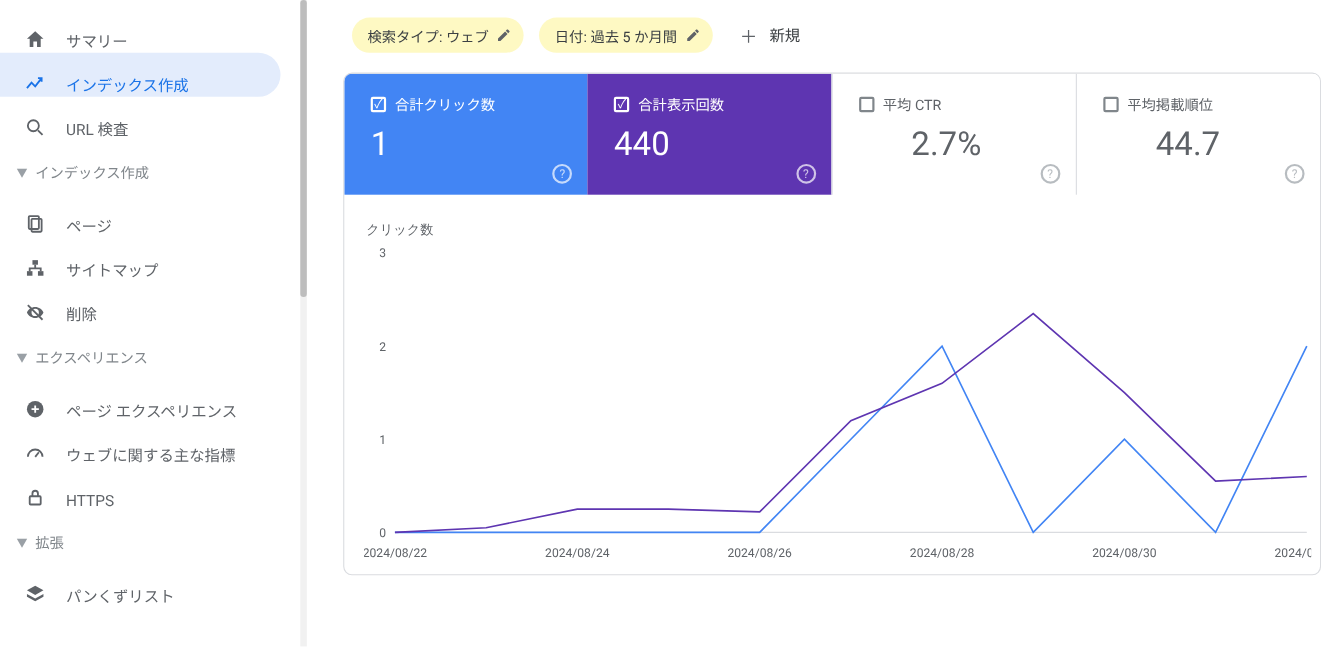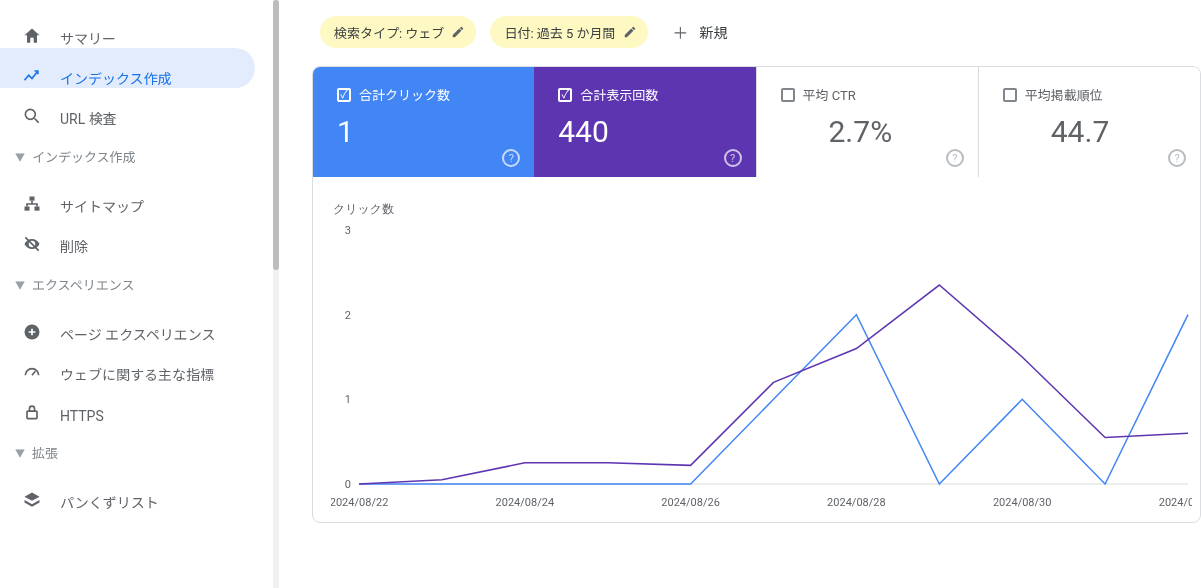--- a/index.html
+++ b/index.html
@@ -195,20 +195,29 @@
           <circle cx="10" cy="10" r="6" fill="none" stroke="currentColor" stroke-width="2"></circle>
           <path stroke="currentColor" stroke-width="2" d="M15 15l5 5"></path>
         </svg>
     </span>
     <span class="nav-label">URL 検査</span>
   </div>
 
   <div class="nav-group">
     <span class="caret">▼</span>
     <span>インデックス作成</span>
+  </div>
+  <div class="nav-item">
+    <span class="icon">
+      <svg viewBox="0 0 24 24" width="20" height="20">
+          <rect x="5" y="3" width="11" height="14" rx="1" fill="none" stroke="currentColor" stroke-width="2"></rect>
+          <rect x="8" y="6" width="11" height="14" rx="1" fill="none" stroke="currentColor" stroke-width="2"></rect>
+        </svg>
+    </span>
+    <span class="nav-label">ページ</span>
   </div>
   <div class="nav-item">
     <span class="icon">
       <svg viewBox="0 0 24 24" width="20" height="20">
           <rect x="9" y="3" width="6" height="5" fill="currentColor"></rect>
           <rect x="3" y="15" width="6" height="5" fill="currentColor"></rect>
           <rect x="15" y="15" width="6" height="5" fill="currentColor"></rect>
           <path stroke="currentColor" stroke-width="2" fill="none" d="M12 8v4M6 15v-3h12v3"></path>
         </svg>
     </span>

